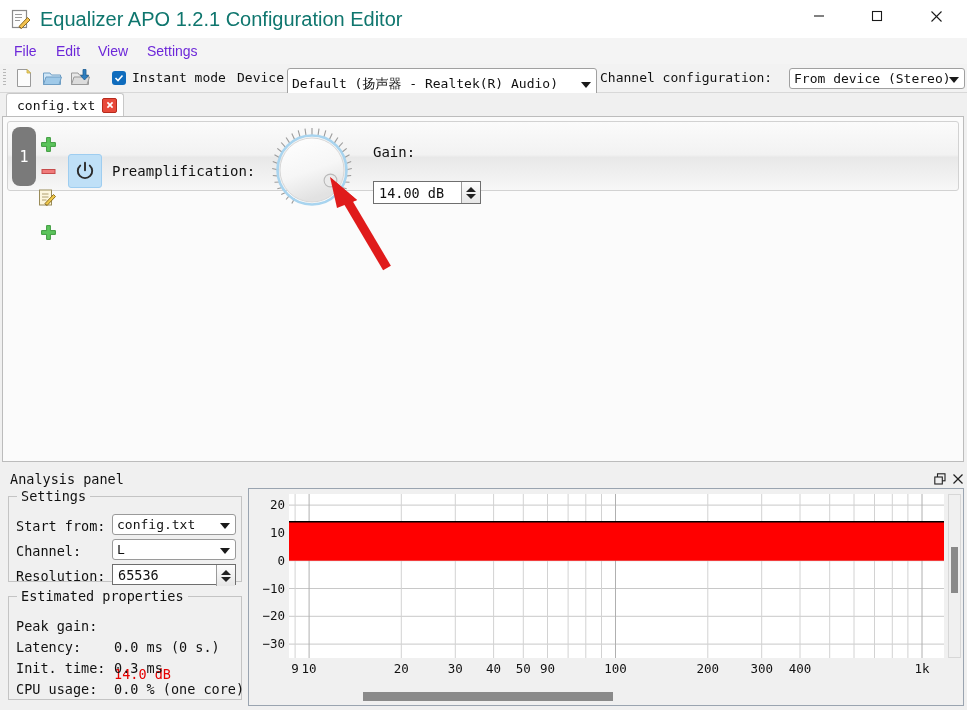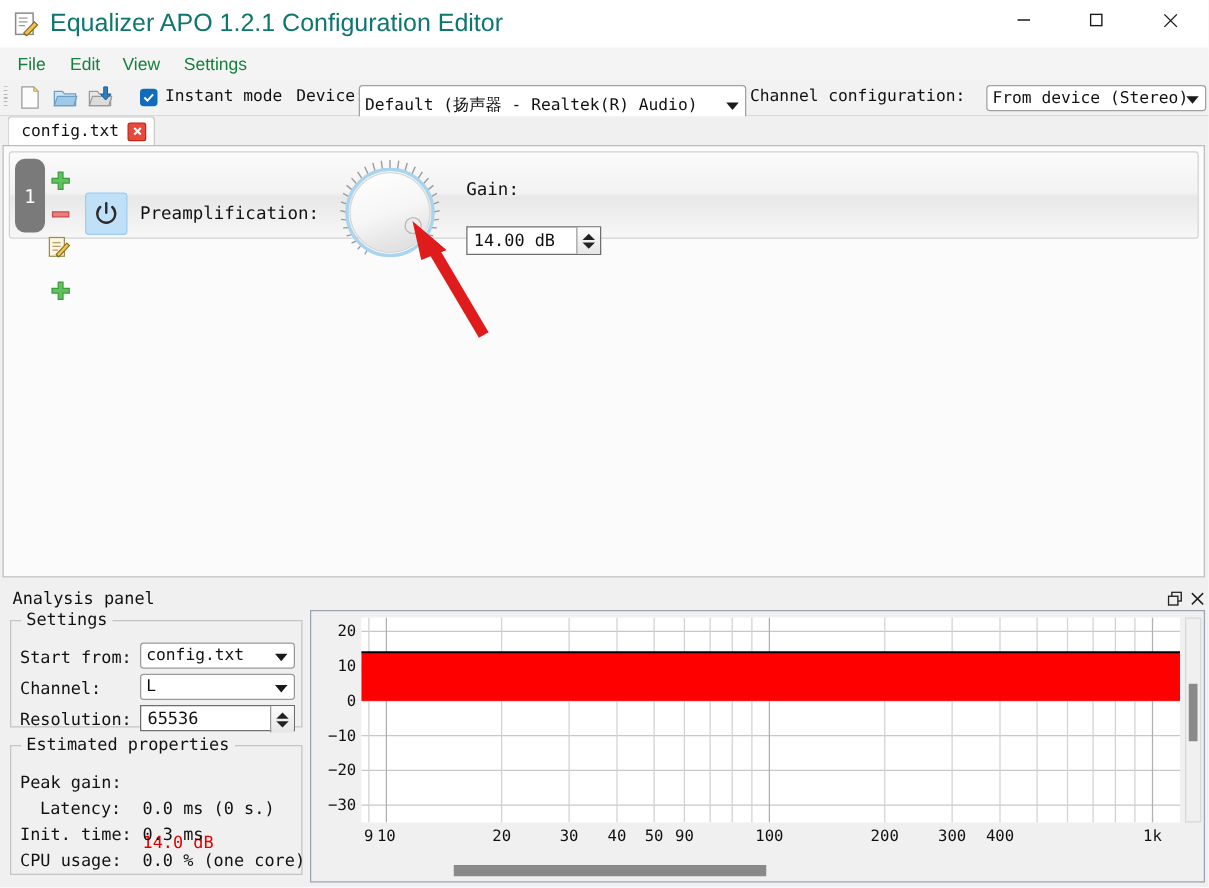--- a/index.html
+++ b/index.html
@@ -43,21 +43,21 @@
 
   
   .menubar {
     position: absolute; left: 0; top: 38px; width: 967px; height: 26px;
     background: #f4f4f4;
   }
   .menu-item {
     position: absolute; top: 0; height: 26px;
     display: flex; align-items: center;
     font-family: "Liberation Sans", sans-serif;
-    font-size: 14px; color: #15803d;
+    font-size: 14px; color: #6d28d9;
     padding: 0 8px;
     white-space: nowrap;
   }
 
   
   .toolbar {
     position: absolute; left: 0; top: 64px; width: 967px; height: 28px;
     background: #f2f2f2;
     border-bottom: 1px solid #d8d8d8;
   }
@@ -519,21 +519,21 @@
       </span>
     </div>
 
     <div class="groupbox" style="left:6px; top:106px; width:234px; height:104px;">
       <span class="group-title">Estimated properties</span>
     </div>
 
     <div class="fld-label" style="left:14px; top:128px;">Peak gain:</div>
     <div class="fld-label val-red" style="left:112px; top:128px;">14.0 dB</div>
 
-    <div class="fld-label" style="left:30px; top:149px;">Latency:</div>
+    <div class="fld-label" style="left:14px; top:149px;">Latency:</div>
     <div class="fld-label" style="left:112px; top:149px;">0.0 ms (0 s.)</div>
 
     <div class="fld-label" style="left:14px; top:170px;text-align:center;">Init. time:</div>
     <div class="fld-label" style="left:112px; top:170px;">0.3 ms</div>
 
     <div class="fld-label" style="left:14px; top:191px;">CPU usage:</div>
     <div class="fld-label" style="left:112px; top:191px;">0.0 % (one core)</div>
   </div>
 
   <div class="chart-frame">

